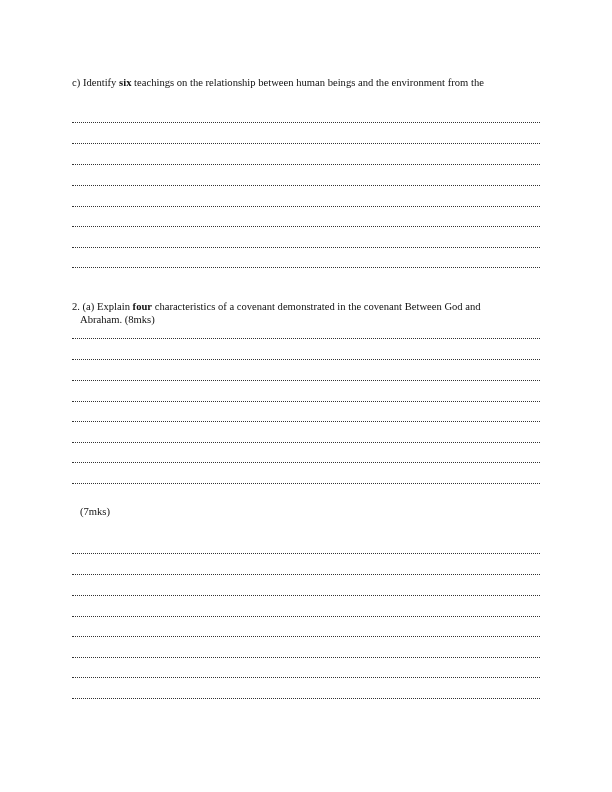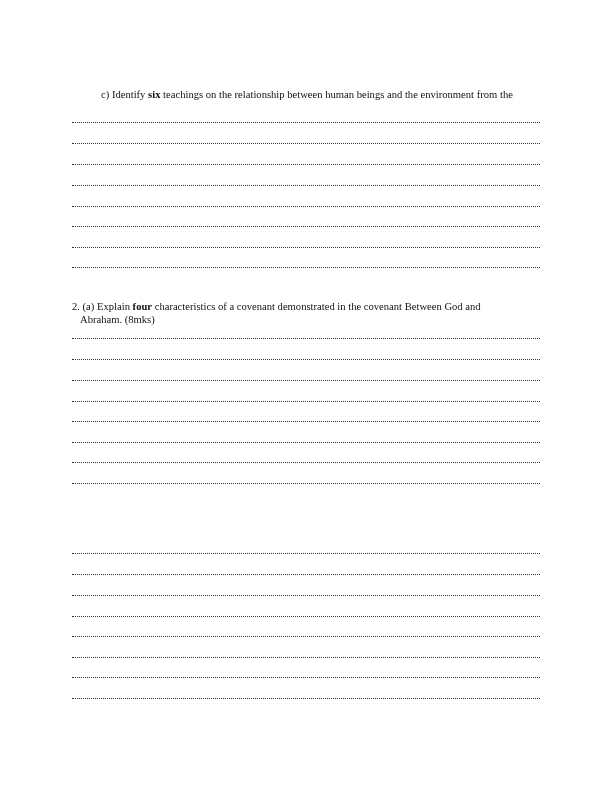--- a/index.html
+++ b/index.html
@@ -31,21 +31,21 @@
       width: 468px;
       height: 0;
       border-bottom: 1px dotted #333333;
     }
   </style>
 </head>
 <body>
 
 <div>
 
-  <div class="question" style="top:88px;margin-left:29px;">
+  <div class="question" style="top:76px;">
     <span class="line1"><span>c) Identify </span><b>six</b><span> teachings on the relationship between human beings and the environment from the</span></span>
   </div>
   <div class="answer-line" style="top:122px;"></div>
   <div class="answer-line" style="top:143px;"></div>
   <div class="answer-line" style="top:164px;"></div>
   <div class="answer-line" style="top:185px;"></div>
   <div class="answer-line" style="top:206px;"></div>
   <div class="answer-line" style="top:226px;"></div>
   <div class="answer-line" style="top:247px;"></div>
   <div class="answer-line" style="top:267px;"></div>
@@ -57,20 +57,21 @@
   <div class="answer-line" style="top:338px;"></div>
   <div class="answer-line" style="top:359px;"></div>
   <div class="answer-line" style="top:380px;"></div>
   <div class="answer-line" style="top:401px;"></div>
   <div class="answer-line" style="top:421px;"></div>
   <div class="answer-line" style="top:442px;"></div>
   <div class="answer-line" style="top:462px;"></div>
   <div class="answer-line" style="top:483px;"></div>
 
   <div class="question" style="top:505px;">
+    <span class="line2">(7mks)</span>
   </div>
   <div class="answer-line" style="top:553px;"></div>
   <div class="answer-line" style="top:574px;"></div>
   <div class="answer-line" style="top:595px;"></div>
   <div class="answer-line" style="top:616px;"></div>
   <div class="answer-line" style="top:636px;"></div>
   <div class="answer-line" style="top:657px;"></div>
   <div class="answer-line" style="top:677px;"></div>
   <div class="answer-line" style="top:698px;"></div>
 

